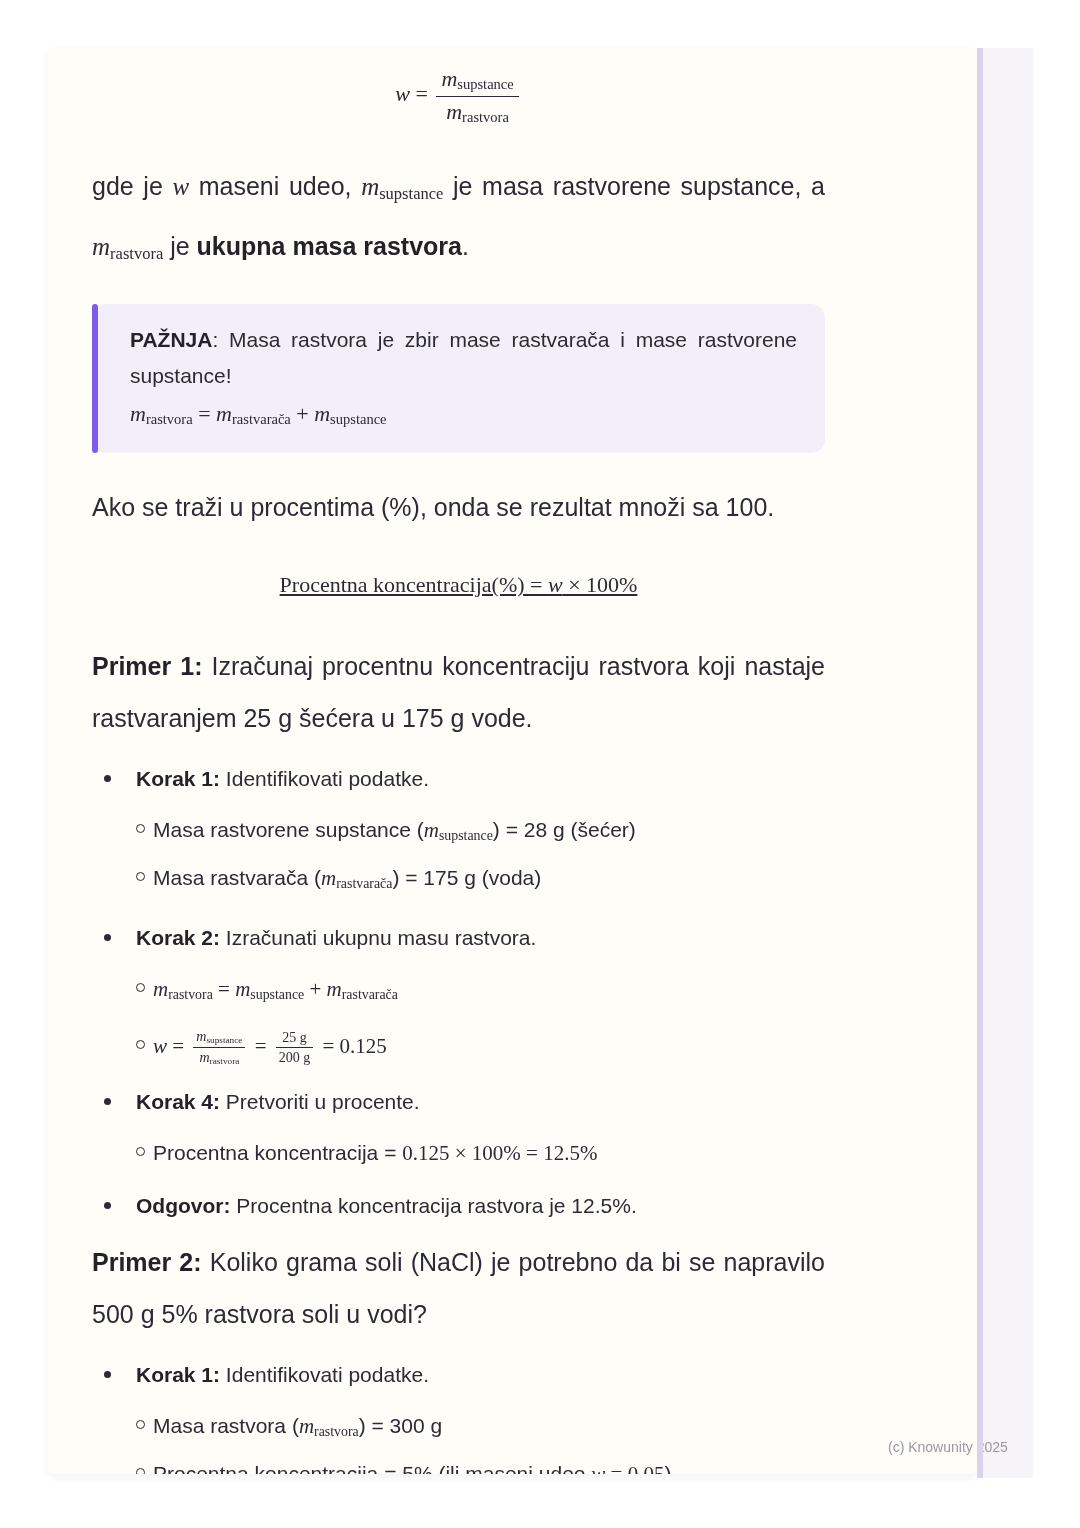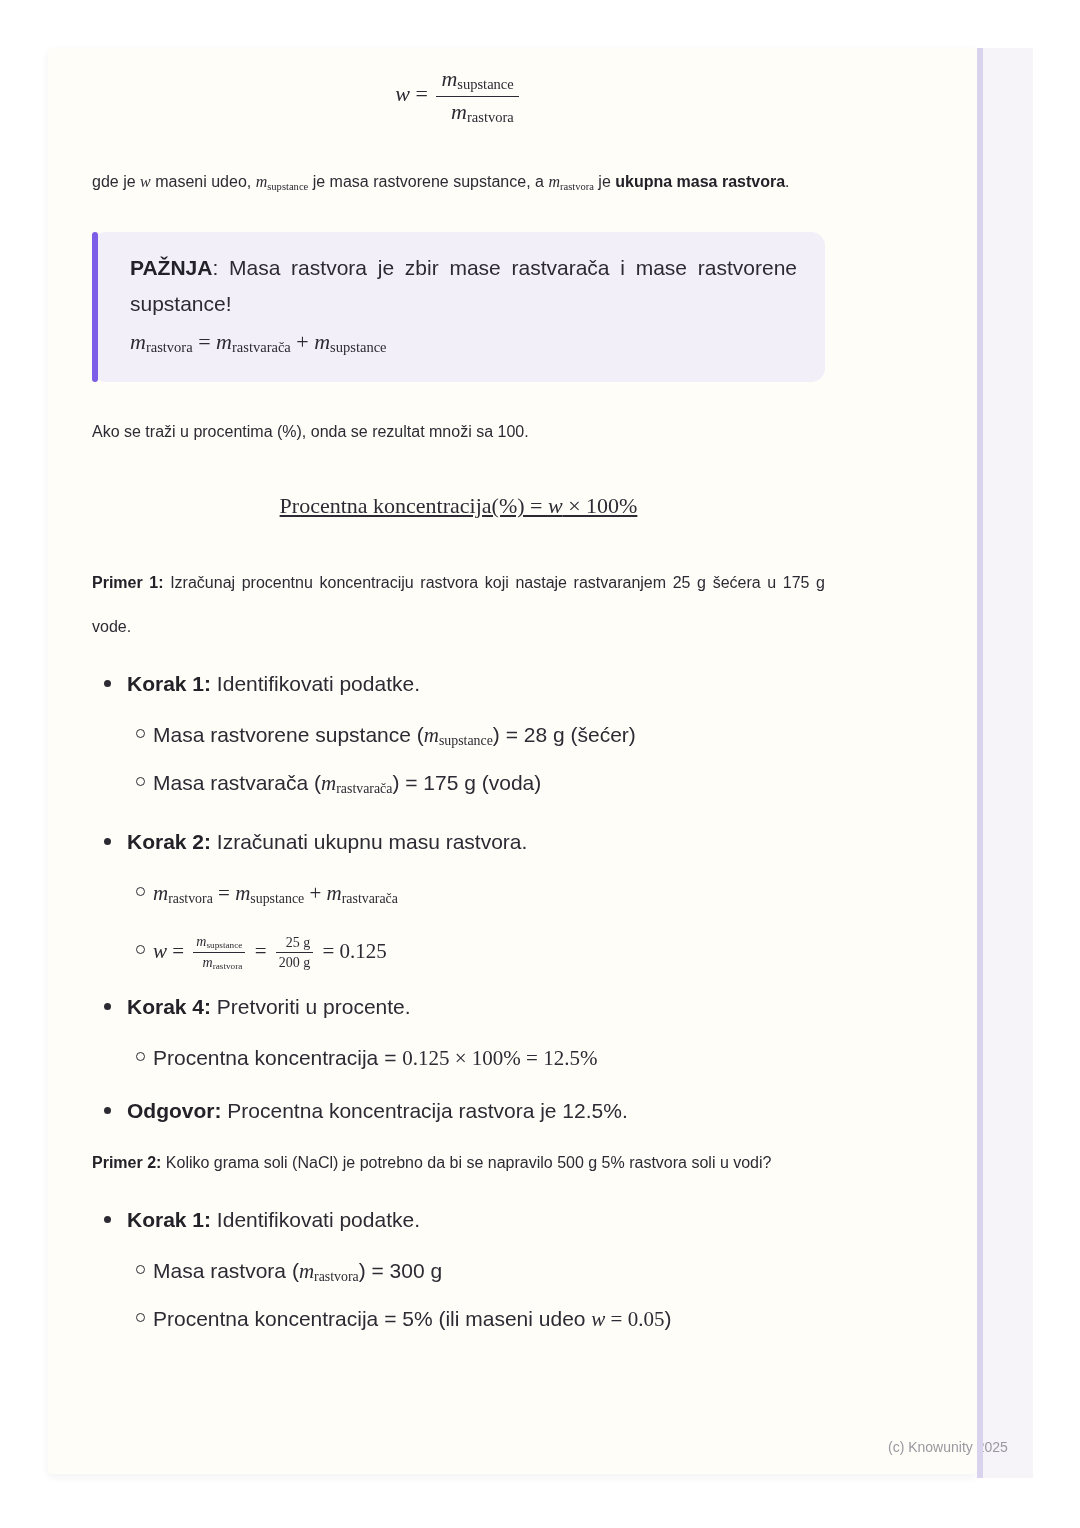--- a/index.html
+++ b/index.html
@@ -18,33 +18,33 @@
     background: #fffdf8;
     border-radius: 5px;
     box-shadow: 0 3px 8px rgba(40,35,70,.06);
     overflow: hidden;
   }
   .content {
     position: absolute;
     left: 44px; top: 0;
     width: 733px;
   }
-  .p { font-size: 16px; line-height: 44px; }
+  .p { font-size: 25px; line-height: 52px; }
   .just { text-align: justify; }
   .center { text-align: center; }
 
   
   .seg-t { }
   .seg-b { font-weight: 700; color: #232229; }
   .seg-v { font-family: "Liberation Serif", serif; font-style: italic; }
   .seg-s { font-family: "Liberation Serif", serif; font-size: 0.66em; vertical-align: -0.24em; }
   .seg-r { font-family: "Liberation Serif", serif; }
 
   
-  .frac { display: inline-block; vertical-align: middle; text-align: right; margin: 0 3px; line-height: 1.2; }
+  .frac { display: inline-block; vertical-align: middle; text-align: center; margin: 0 3px; line-height: 1.2; }
   .frac .num { display: block; border-bottom: 1.5px solid #2c2b33; padding: 0 5px 2px; }
   .frac .den { display: block; padding: 2px 5px 0; }
   .frac.sm { font-size: 14px; line-height: 1.15; margin: 0 4px; }
   .frac.sm .num { border-bottom-width: 1px; padding: 0 3px 1px; }
   .frac.sm .den { padding: 1px 3px 0; }
 
   .formula-display {
     padding-top: 18px;
     font-family: "Liberation Serif", serif;
     font-size: 22px;
@@ -77,21 +77,21 @@
     margin-top: 4px;
     font-family: "Liberation Serif", serif;
     font-size: 22px;
     line-height: 32px;
   }
   .p-rule    { margin-top: 28px; }
   .p-primer1 { margin-top: 37px; }
   .p-primer2 { margin-top: 12px; }
 
   .steps-list { margin-top: 2px; }
-  .l1-item { display: flex; margin-top: 17px; }
+  .l1-item { display: flex; margin-top: 17px; gap: 9px; }
   .bullet-dot {
     flex: none;
     width: 7px; height: 7px;
     border-radius: 50%;
     background: #2c2b33;
     margin: 14px 0 0 12px;
   }
   .l1-item .li-text { margin-left: 16px; }
   .li-text { font-size: 21px; line-height: 36px; }
 

